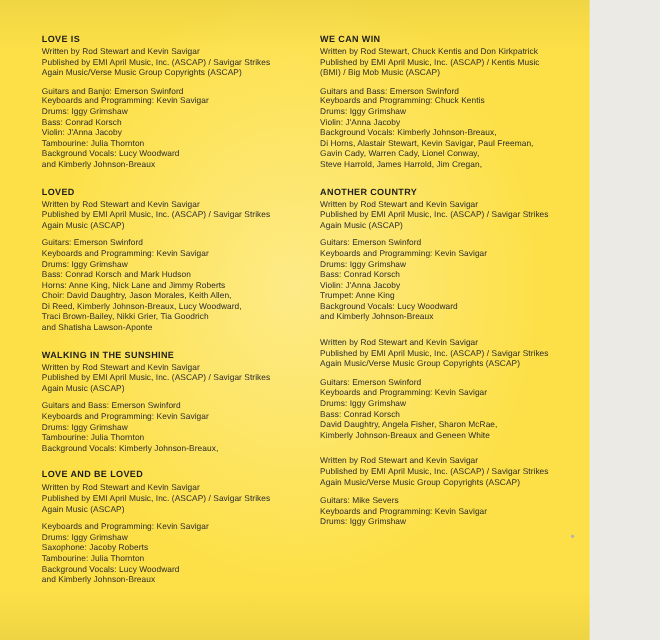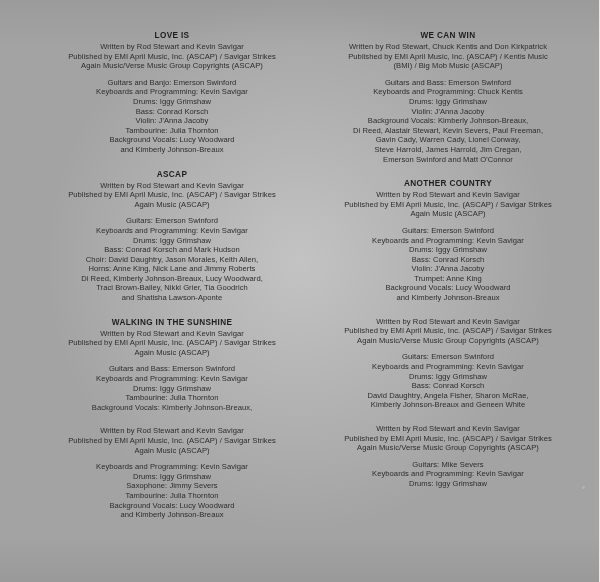--- a/index.html
+++ b/index.html
@@ -9,25 +9,24 @@
   body {
     width: 600px;
     height: 582px;
     background: #eceae4;
     font-family: "Liberation Sans", sans-serif;
     color: #2a2a2a;
     overflow: hidden;
   }
   .page {
     position: relative;
-    width: 599px;
+    width: 536px;
     height: 582px;
-    background: #a3a3a3;
+    background: #fde047;
     box-sizing: border-box;
-    text-align: center;
   }
   
   .page::before {
     content: "";
     position: absolute;
     inset: 0;
     background:
       radial-gradient(ellipse at 50% 45%, rgba(255,255,255,0.35) 0%, rgba(255,255,255,0) 60%),
       linear-gradient(180deg, rgba(0,0,0,0.05) 0%, rgba(0,0,0,0) 8%, rgba(0,0,0,0) 92%, rgba(0,0,0,0.06) 100%);
     pointer-events: none;
@@ -101,34 +100,34 @@
             <div class="credit-line">Keyboards and Programming: Kevin Savigar</div>
             <div class="credit-line">Drums: Iggy Grimshaw</div>
             <div class="credit-line">Bass: Conrad Korsch</div>
             <div class="credit-line">Violin: J'Anna Jacoby</div>
             <div class="credit-line">Tambourine: Julia Thornton</div>
             <div class="credit-line">Background Vocals: Lucy Woodward</div>
             <div class="credit-line">and Kimberly Johnson-Breaux</div>
           </div>
         </div>
         <div class="track">
-          <div class="track-title">ASCAP</div>
+          <div class="track-title">LOVED</div>
           <div class="writing">
             <div class="credit-line">Written by Rod Stewart and Kevin Savigar</div>
             <div class="credit-line">Published by EMI April Music, Inc. (ASCAP) / Savigar Strikes</div>
             <div class="credit-line">Again Music (ASCAP)</div>
           </div>
           <div class="block-gap"></div>
           <div class="personnel">
             <div class="credit-line">Guitars: Emerson Swinford</div>
             <div class="credit-line">Keyboards and Programming: Kevin Savigar</div>
             <div class="credit-line">Drums: Iggy Grimshaw</div>
             <div class="credit-line">Bass: Conrad Korsch and Mark Hudson</div>
+            <div class="credit-line">Horns: Anne King, Nick Lane and Jimmy Roberts</div>
             <div class="credit-line">Choir: David Daughtry, Jason Morales, Keith Allen,</div>
-            <div class="credit-line">Horns: Anne King, Nick Lane and Jimmy Roberts</div>
             <div class="credit-line">Di Reed, Kimberly Johnson-Breaux, Lucy Woodward,</div>
             <div class="credit-line">Traci Brown-Bailey, Nikki Grier, Tia Goodrich</div>
             <div class="credit-line">and Shatisha Lawson-Aponte</div>
           </div>
         </div>
         <div class="track">
           <div class="track-title">WALKING IN THE SUNSHINE</div>
           <div class="writing">
             <div class="credit-line">Written by Rod Stewart and Kevin Savigar</div>
             <div class="credit-line">Published by EMI April Music, Inc. (ASCAP) / Savigar Strikes</div>
@@ -137,30 +136,31 @@
           <div class="block-gap"></div>
           <div class="personnel">
             <div class="credit-line">Guitars and Bass: Emerson Swinford</div>
             <div class="credit-line">Keyboards and Programming: Kevin Savigar</div>
             <div class="credit-line">Drums: Iggy Grimshaw</div>
             <div class="credit-line">Tambourine: Julia Thornton</div>
             <div class="credit-line">Background Vocals: Kimberly Johnson-Breaux,</div>
           </div>
         </div>
         <div class="track">
-          <div class="writing">
-            <div class="credit-line">Written by Rod Stewart and Kevin Savigar</div>
-            <div class="credit-line">Published by EMI April Music, Inc. (ASCAP) / Savigar Strikes</div>
-            <div class="credit-line">Again Music (ASCAP)</div>
-          </div>
-          <div class="block-gap"></div>
-          <div class="personnel">
-            <div class="credit-line">Keyboards and Programming: Kevin Savigar</div>
-            <div class="credit-line">Drums: Iggy Grimshaw</div>
-            <div class="credit-line">Saxophone: Jimmy Severs</div>
+          <div class="track-title">LOVE AND BE LOVED</div>
+          <div class="writing">
+            <div class="credit-line">Written by Rod Stewart and Kevin Savigar</div>
+            <div class="credit-line">Published by EMI April Music, Inc. (ASCAP) / Savigar Strikes</div>
+            <div class="credit-line">Again Music (ASCAP)</div>
+          </div>
+          <div class="block-gap"></div>
+          <div class="personnel">
+            <div class="credit-line">Keyboards and Programming: Kevin Savigar</div>
+            <div class="credit-line">Drums: Iggy Grimshaw</div>
+            <div class="credit-line">Saxophone: Jacoby Roberts</div>
             <div class="credit-line">Tambourine: Julia Thornton</div>
             <div class="credit-line">Background Vocals: Lucy Woodward</div>
             <div class="credit-line">and Kimberly Johnson-Breaux</div>
           </div>
         </div>
       </div>
     <div class="col col-right">
         <div class="track">
           <div class="track-title">WE CAN WIN</div>
           <div class="writing">
@@ -168,24 +168,23 @@
             <div class="credit-line">Published by EMI April Music, Inc. (ASCAP) / Kentis Music</div>
             <div class="credit-line">(BMI) / Big Mob Music (ASCAP)</div>
           </div>
           <div class="block-gap"></div>
           <div class="personnel">
             <div class="credit-line">Guitars and Bass: Emerson Swinford</div>
             <div class="credit-line">Keyboards and Programming: Chuck Kentis</div>
             <div class="credit-line">Drums: Iggy Grimshaw</div>
             <div class="credit-line">Violin: J'Anna Jacoby</div>
             <div class="credit-line">Background Vocals: Kimberly Johnson-Breaux,</div>
-            <div class="credit-line">Di Reed, Alastair Stewart, Kevin Severs, Paul Freeman,</div>
+            <div class="credit-line">Di Horns, Alastair Stewart, Kevin Savigar, Paul Freeman,</div>
             <div class="credit-line">Gavin Cady, Warren Cady, Lionel Conway,</div>
             <div class="credit-line">Steve Harrold, James Harrold, Jim Cregan,</div>
-            <div class="credit-line">Emerson Swinford and Matt O'Connor</div>
           </div>
         </div>
         <div class="track">
           <div class="track-title">ANOTHER COUNTRY</div>
           <div class="writing">
             <div class="credit-line">Written by Rod Stewart and Kevin Savigar</div>
             <div class="credit-line">Published by EMI April Music, Inc. (ASCAP) / Savigar Strikes</div>
             <div class="credit-line">Again Music (ASCAP)</div>
           </div>
           <div class="block-gap"></div>

